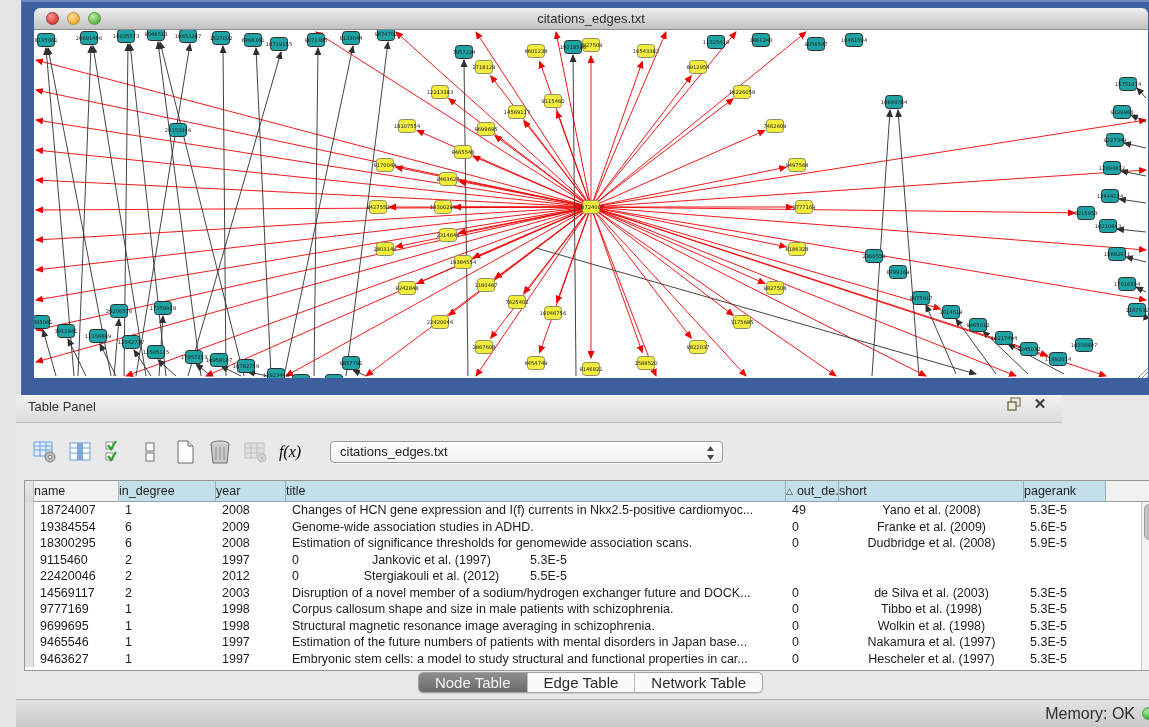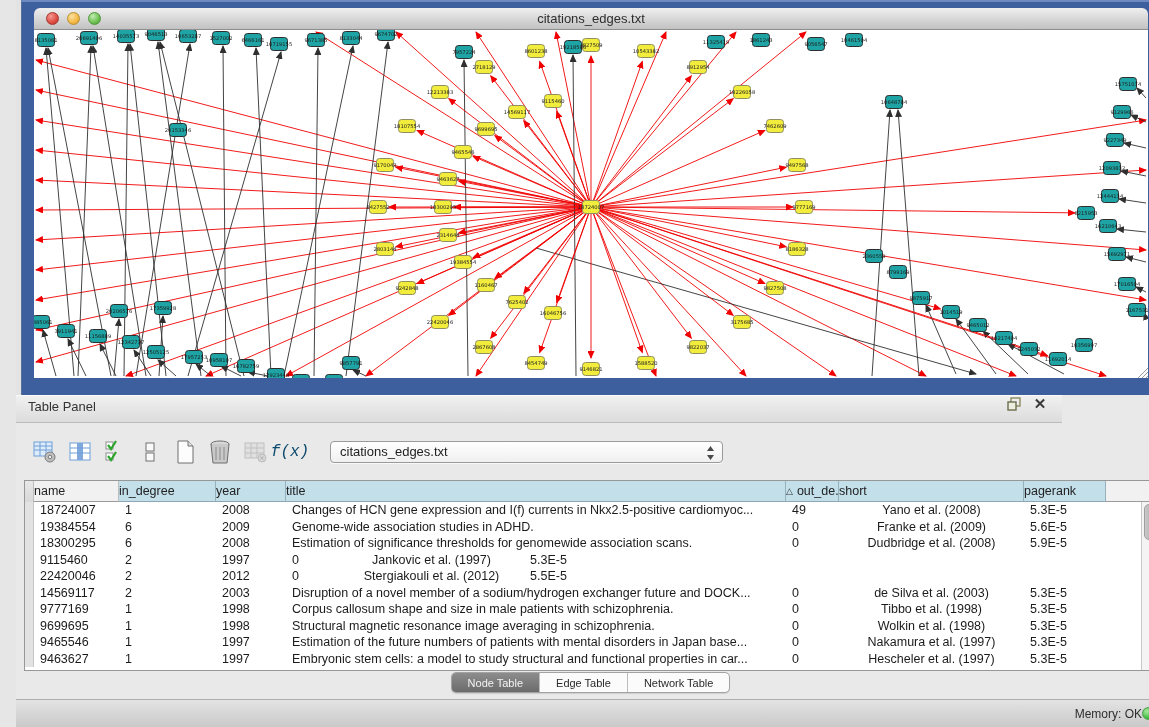--- a/index.html
+++ b/index.html
@@ -32,21 +32,21 @@
   .panel-titlebar { position:absolute; left:0; top:0; width:1046px; height:28px;
                     background:linear-gradient(#F0F0F0,#DCDCDC); border-top:1px solid #FBFBFB;
                     border-bottom:1px solid #BCBCBC; display:flex; align-items:flex-end; padding:8px 12px; }
   .panel-title { font-size:13px; color:#333; }
   .panel-titlebar .spacer { flex:1; }
   .float-btn, .close-btn { width:20px; height:20px; display:flex; align-items:center; justify-content:center; cursor:default; }
   .close-btn { font-size:15px; font-weight:bold; color:#3A3A3A; margin-left:6px; }
 
   .toolbar { position:absolute; left:0; top:28px; width:1149px; height:57px; display:flex; align-items:center; padding-left:14px; }
   .tbtn { width:30px; height:30px; margin-right:5px; display:flex; align-items:center; justify-content:center; }
-  .fx { font-family:Liberation Mono, monospace; font-style:italic; font-size:16px; color:#0c4a6e; }
+  .fx { font-family:Liberation Serif, serif; font-style:italic; font-size:16px; color:#000000; }
   .combo { position:relative; margin-left:20px; width:393px; height:22px; border:1px solid #9A9A9A; border-radius:4px;
            background:linear-gradient(#FFFFFF,#F0F0F0); display:flex; align-items:center; padding-left:9px;
            font-size:13px; color:#222; box-shadow:0 1px 0 rgba(255,255,255,.7); }
   .combo .arrows { position:absolute; right:7px; top:3px; }
 
   .tablewrap { position:absolute; left:8px; top:85px; width:1133px; height:191px; background:#FFFFFF;
                border:1px solid #979797; overflow:hidden; }
   .thead { display:flex; height:21px; }
   .th { height:21px; font-size:12.5px; color:#222; display:flex; align-items:center; 
         background:#C3DFEA; border-right:1px solid #96B0BC; border-bottom:1px solid #8DA6B2; }
@@ -60,29 +60,29 @@
   .c5{width:185px; text-align:center; padding-left:0;} .c6{width:82px;}
   .rowstrip { width:9px; align-self:stretch; background:#E2E2E2; border-right:1px solid #C6C6C6; }
   .hfill { flex:1; background:#F1F1F1; border-bottom:1px solid #9C9C9C; }
   .vscroll { position:absolute; right:0; top:21px; bottom:0; width:15px; background:#F4F4F4; border-left:1px solid #C8C8C8; }
   .vthumb { position:absolute; left:2px; top:2px; width:10px; height:36px; border-radius:6px;
             background:linear-gradient(90deg,#C9C9C9,#ADADAD); border:1px solid #9E9E9E; }
 
   .tabbar { position:absolute; left:0; top:277px; width:1149px; display:flex; justify-content:center; }
   .seg { display:flex; border:1px solid #A3A3A3; border-radius:5px; overflow:hidden; height:21px;
          background:#FBFBFB; box-shadow:0 1px 1px rgba(0,0,0,.12); }
-  .seg-item { padding:0 16px; font-size:11px; color:#2B2B2B; display:flex; align-items:center; border-left:1px solid #BDBDBD; }
+  .seg-item { padding:0 16px; font-size:15px; color:#2B2B2B; display:flex; align-items:center; border-left:1px solid #BDBDBD; }
   .seg-item:first-child { border-left:none; }
   .seg-item.selected { background:linear-gradient(#8D8D8D,#6B6B6B); color:#F4F4F4; border-left:none; }
 
   
   .statusbar { position:absolute; left:0; top:699px; width:1149px; height:28px;
                background:linear-gradient(#E3E3E3,#C9C9C9); border-top:1px solid #ADADAD;
                display:flex; align-items:center; justify-content:flex-end; padding-right:10px; }
-  .mem-label { font-size:12px; color:#2E2E2E; }
+  .mem-label { font-size:16px; color:#2E2E2E; margin-right:7px; }
   .mem-dot { width:13px; height:13px; border-radius:50%; border:1px solid #4D9A4D;
              background:radial-gradient(circle at 35% 30%, #A8E8A0, #3CBC3C 65%, #2E9C2E); }
 </style>
 </head>
 <body>
 
 <div class="screen">
 
   <div class="desktop">
     <div class="desktop-blue"></div>

